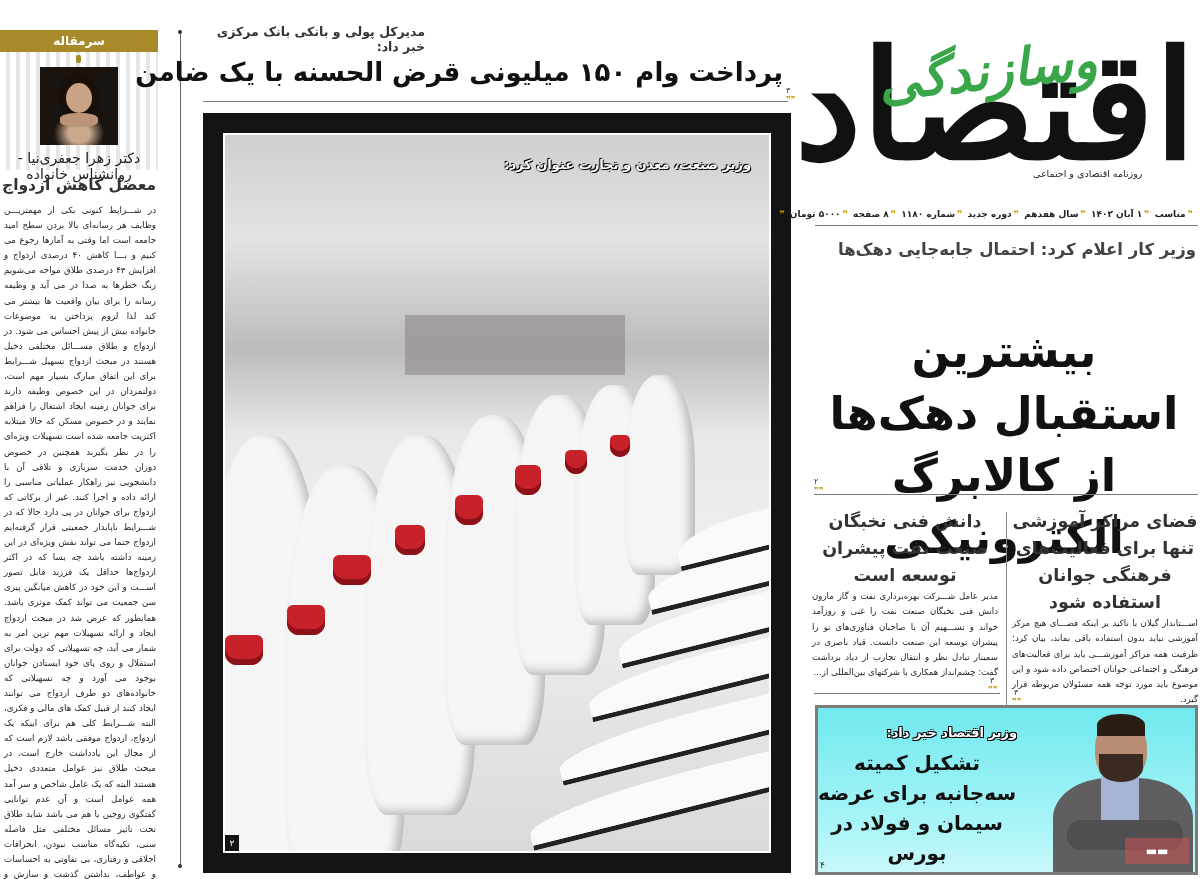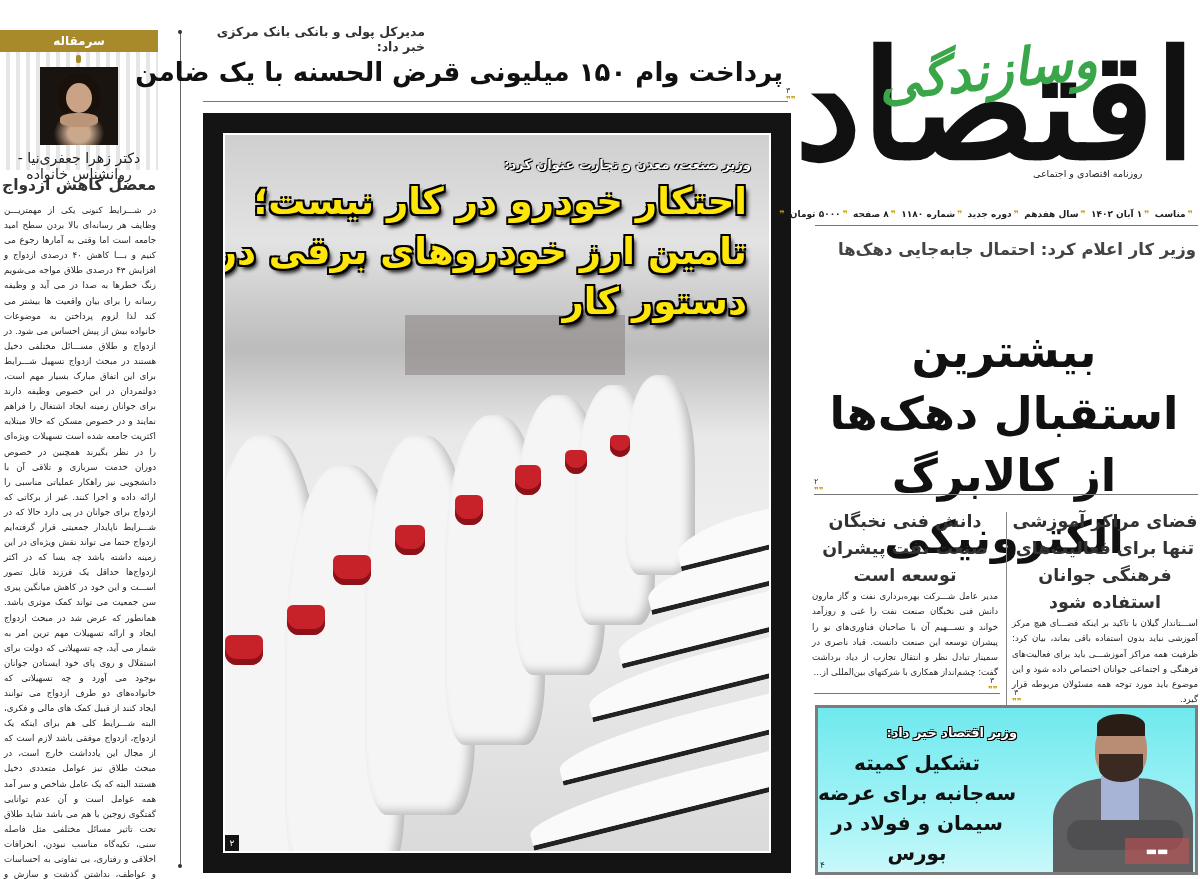--- a/index.html
+++ b/index.html
@@ -163,21 +163,20 @@
     <div class="taillight" style="left:385px; top:300px; width:20px; height:22px;"></div>
 
     <div class="hood" style="left:300px; top:640px; width:300px;"></div>
     <div class="hood" style="left:330px; top:580px; width:260px;"></div>
     <div class="hood" style="left:360px; top:520px; width:230px;"></div>
     <div class="hood" style="left:390px; top:470px; width:200px;"></div>
     <div class="hood" style="left:420px; top:420px; width:170px;"></div>
     <div class="hood" style="left:450px; top:380px; width:140px;"></div>
 
     <div class="photo-kicker">وزیر صنعت، معدن و تجارت عنوان کرد:</div>
-    <h1 class="photo-headline">احتکار خودرو در کار نیست؛ تامین ارز خودروهای برقی در دستور کار</h1>
     <div class="photo-page">۲</div>
   </div>
 </section>
 
 <header class="masthead">
   <div class="logo-black">اقتصاد</div>
   <div class="logo-green">وسازندگی</div>
 </header>
 <div class="tagline">روزنامه اقتصادی و اجتماعی</div>
 <div class="issue-line">

